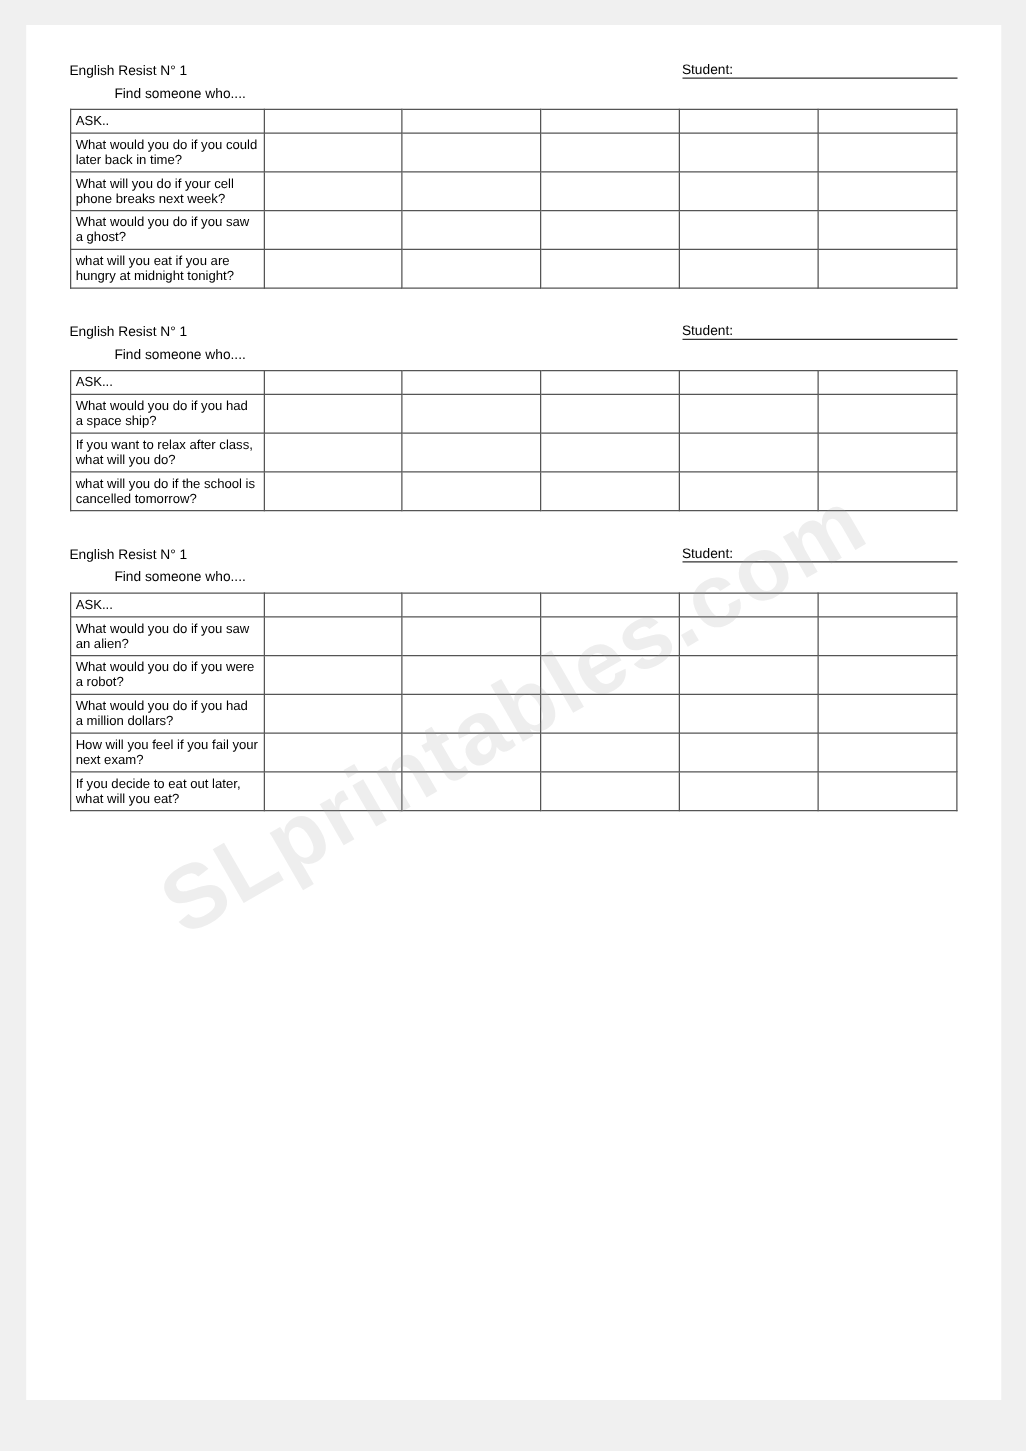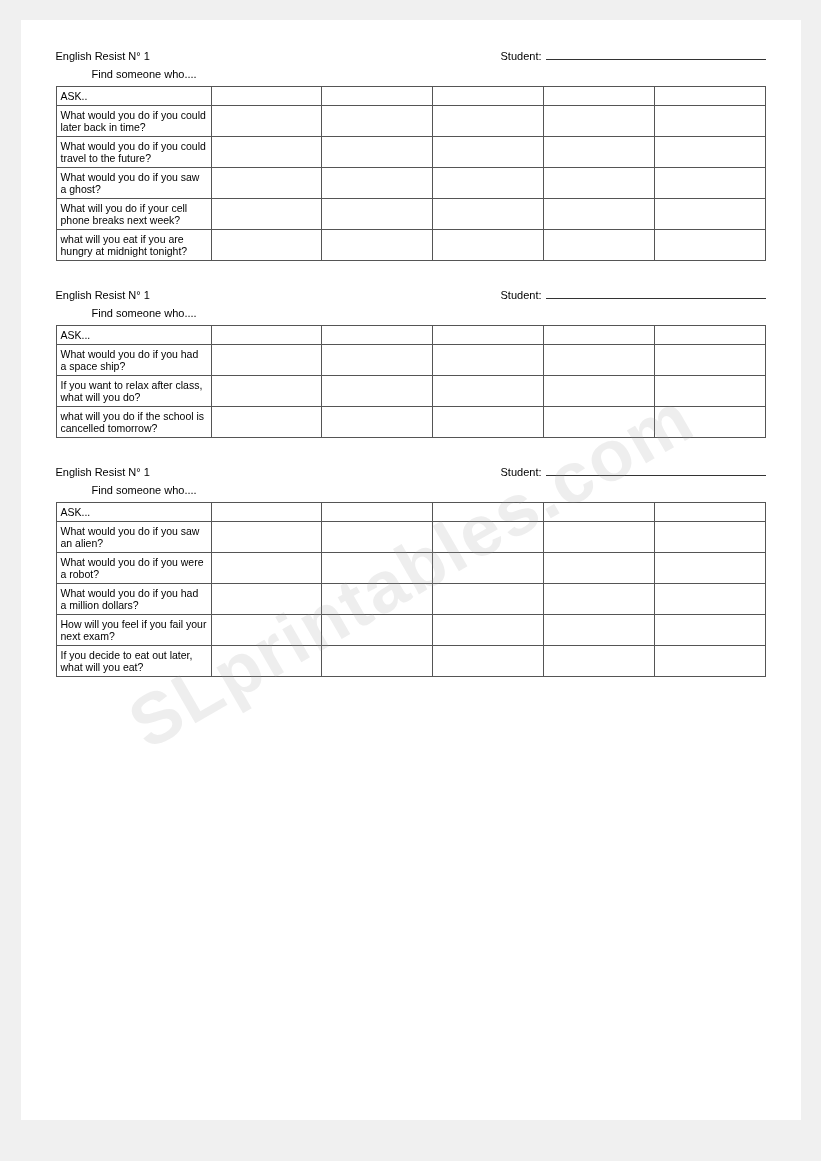--- a/index.html
+++ b/index.html
@@ -26,20 +26,21 @@
       display: flex;
       justify-content: space-between;
       align-items: flex-end;
       margin-bottom: 6px;
     }
     .header-left {
       font-size: 11px;
     }
     .header-right {
       font-size: 11px;
+      flex-direction: column;
     }
     .student-line {
       display: inline-flex;
       align-items: baseline;
     }
     .student-underline {
       display: inline-block;
       border-bottom: 1px solid #333;
       width: 220px;
       margin-left: 4px;
@@ -107,37 +108,29 @@
       </tr>
       <tr>
         <td class="col-question">What would you do if you could later back in time?</td>
         <td></td>
         <td></td>
         <td></td>
         <td></td>
         <td></td>
       </tr>
       <tr>
-        <td class="col-question">What would you do if you could travel to the future?</td>
+        <td class="col-question">What will you do if your cell phone breaks next week?</td>
         <td></td>
         <td></td>
         <td></td>
         <td></td>
         <td></td>
       </tr>
       <tr>
         <td class="col-question">What would you do if you saw a ghost?</td>
-        <td></td>
-        <td></td>
-        <td></td>
-        <td></td>
-        <td></td>
-      </tr>
-      <tr>
-        <td class="col-question">What will you do if your cell phone breaks next week?</td>
         <td></td>
         <td></td>
         <td></td>
         <td></td>
         <td></td>
       </tr>
       <tr>
         <td class="col-question">what will you eat if you are hungry at midnight tonight?</td>
         <td></td>
         <td></td>

